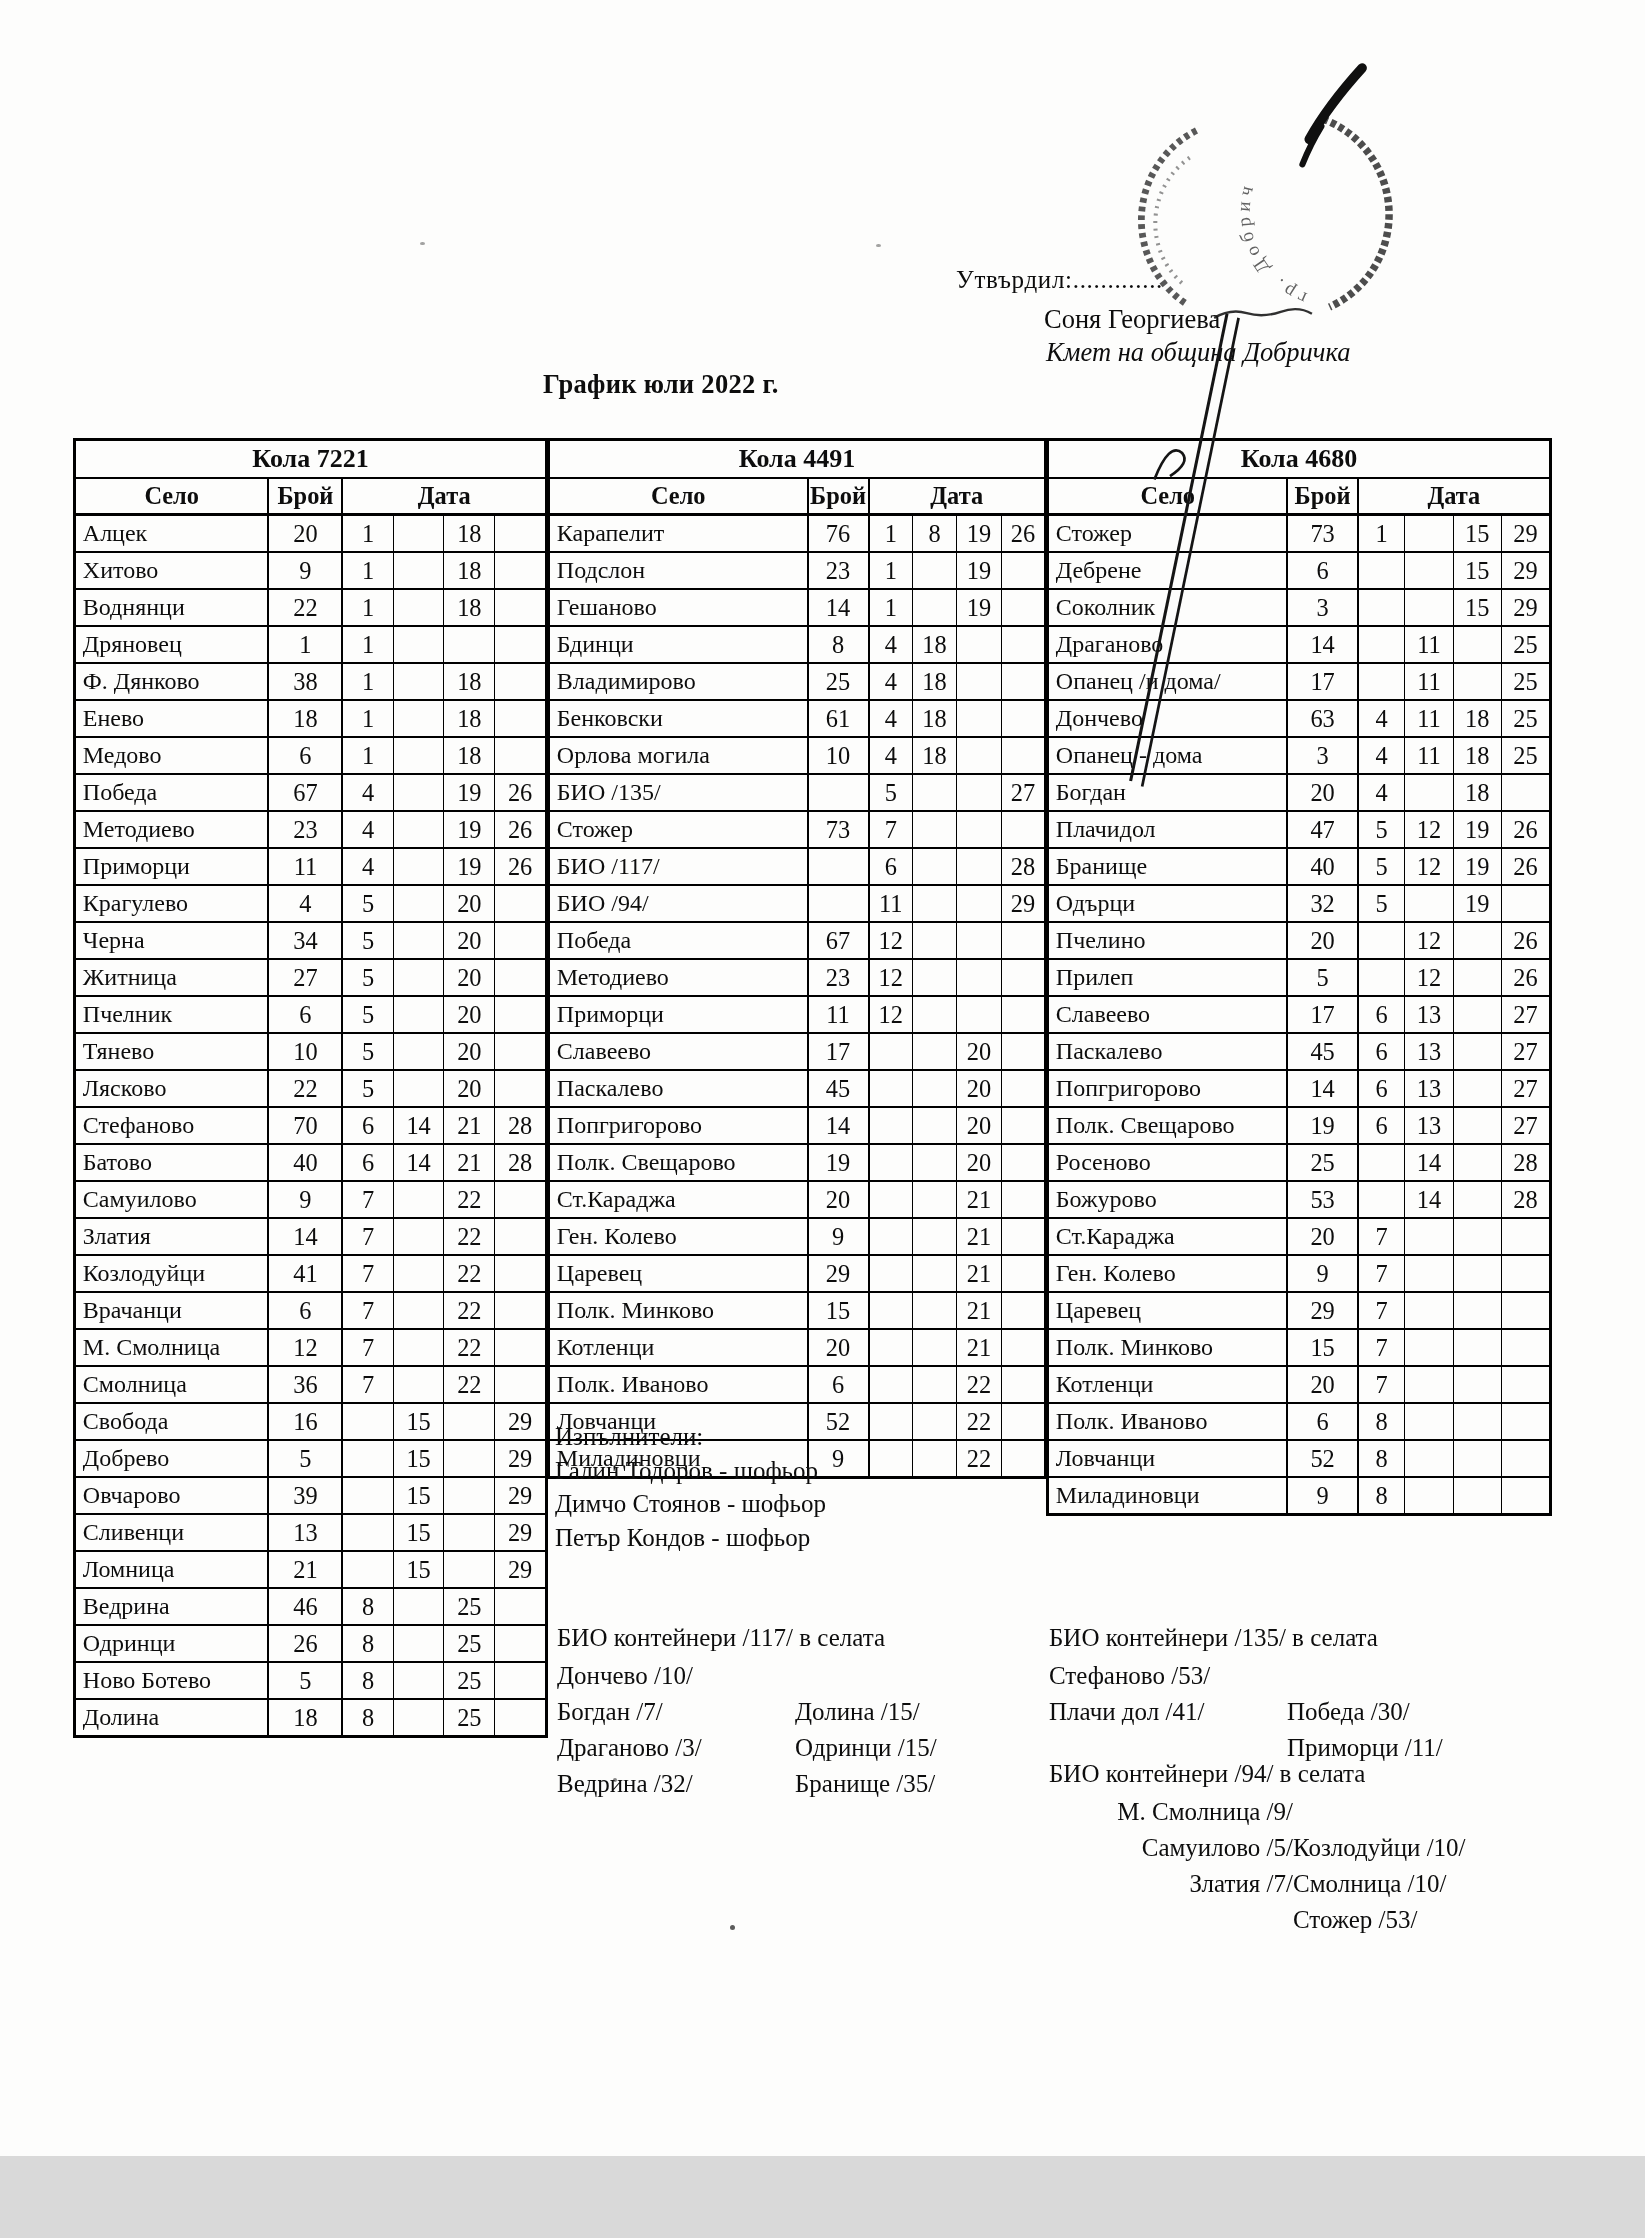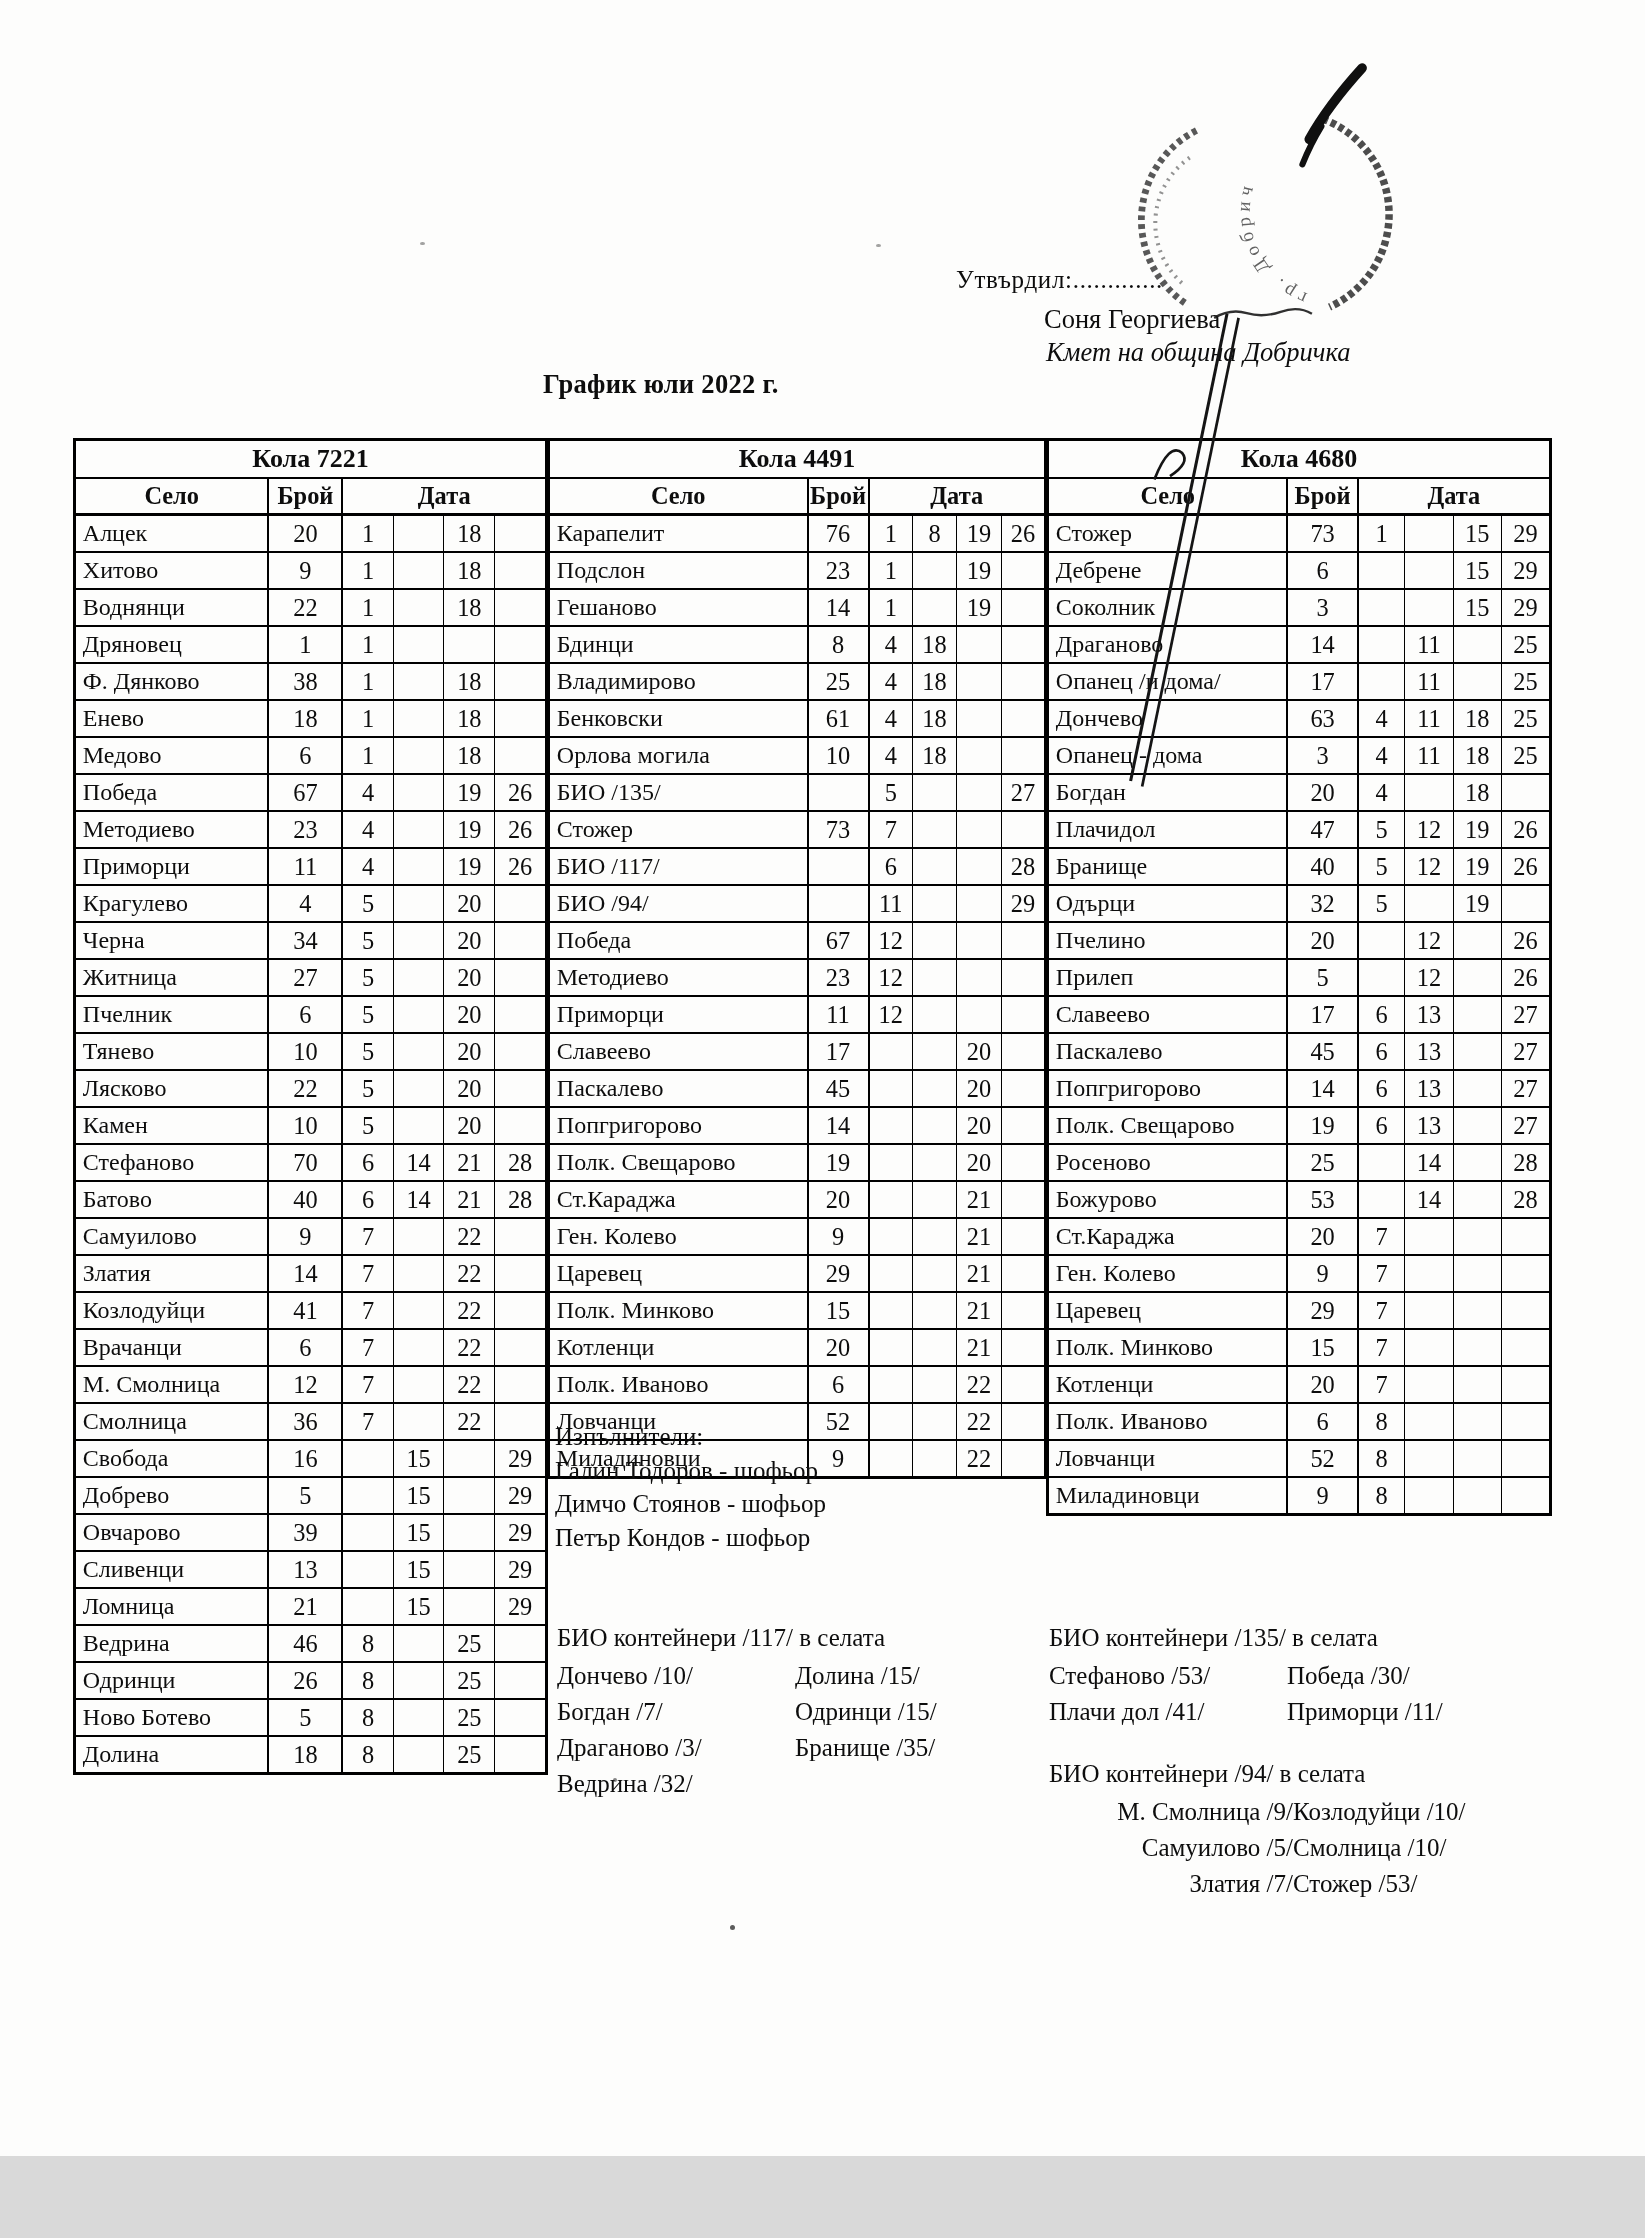--- a/index.html
+++ b/index.html
@@ -27,21 +27,21 @@
   .sched td.d{text-align:center;font-size:24.4px;border-left-width:1.4px;border-right-width:1.4px;}
   .sched{border:3.4px solid #000;}
   
   .exec-title{left:555px;top:1423px;font-size:25px;}
   .exec-item{left:555px;font-size:25px;}
   
   .bio-block{font-size:25px;}
   .bio-title{margin-bottom:9.5px;}
   .bio-row{display:flex;height:36px;align-items:flex-start;}
   .bio-c1{width:238px;flex:0 0 238px;}
-  .bio-c2{flex:1;}
+  .bio-c2{flex:1;margin-top:36px;}
   .bio-94 .bio-c1{flex-basis:244px;width:244px;text-align:right;}
   
   svg.overlay{position:absolute;left:0;top:0;pointer-events:none;}
   .speck{position:absolute;background:#333;border-radius:50%;}
 </style>
 </head>
 <body>
 
 <div class="page">
 
@@ -188,28 +188,20 @@
             <td class="v">Тянево</td>
             <td class="n">10</td>
             <td class="d">5</td>
             <td class="d"></td>
             <td class="d">20</td>
             <td class="d"></td>
           </tr>
           <tr>
             <td class="v">Лясково</td>
             <td class="n">22</td>
-            <td class="d">5</td>
-            <td class="d"></td>
-            <td class="d">20</td>
-            <td class="d"></td>
-          </tr>
-          <tr>
-            <td class="v">Камен</td>
-            <td class="n">10</td>
             <td class="d">5</td>
             <td class="d"></td>
             <td class="d">20</td>
             <td class="d"></td>
           </tr>
           <tr>
             <td class="v">Стефаново</td>
             <td class="n">70</td>
             <td class="d">6</td>
             <td class="d">14</td>

